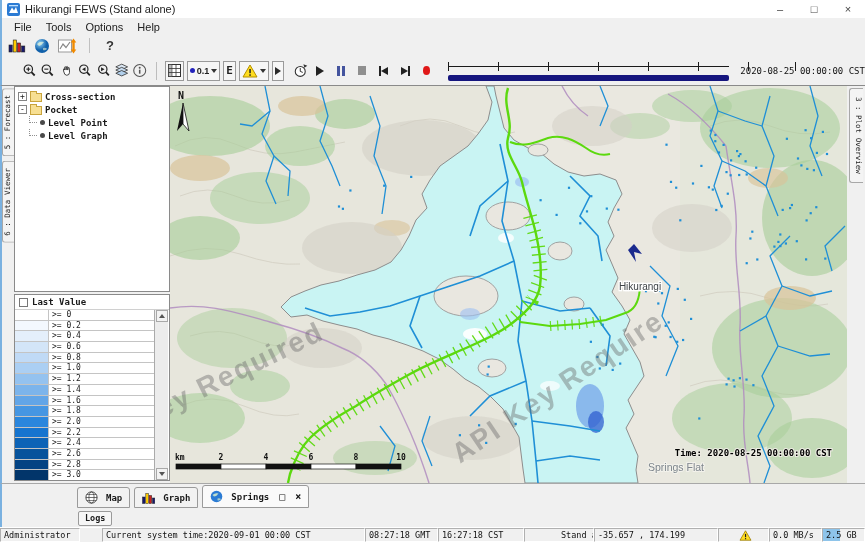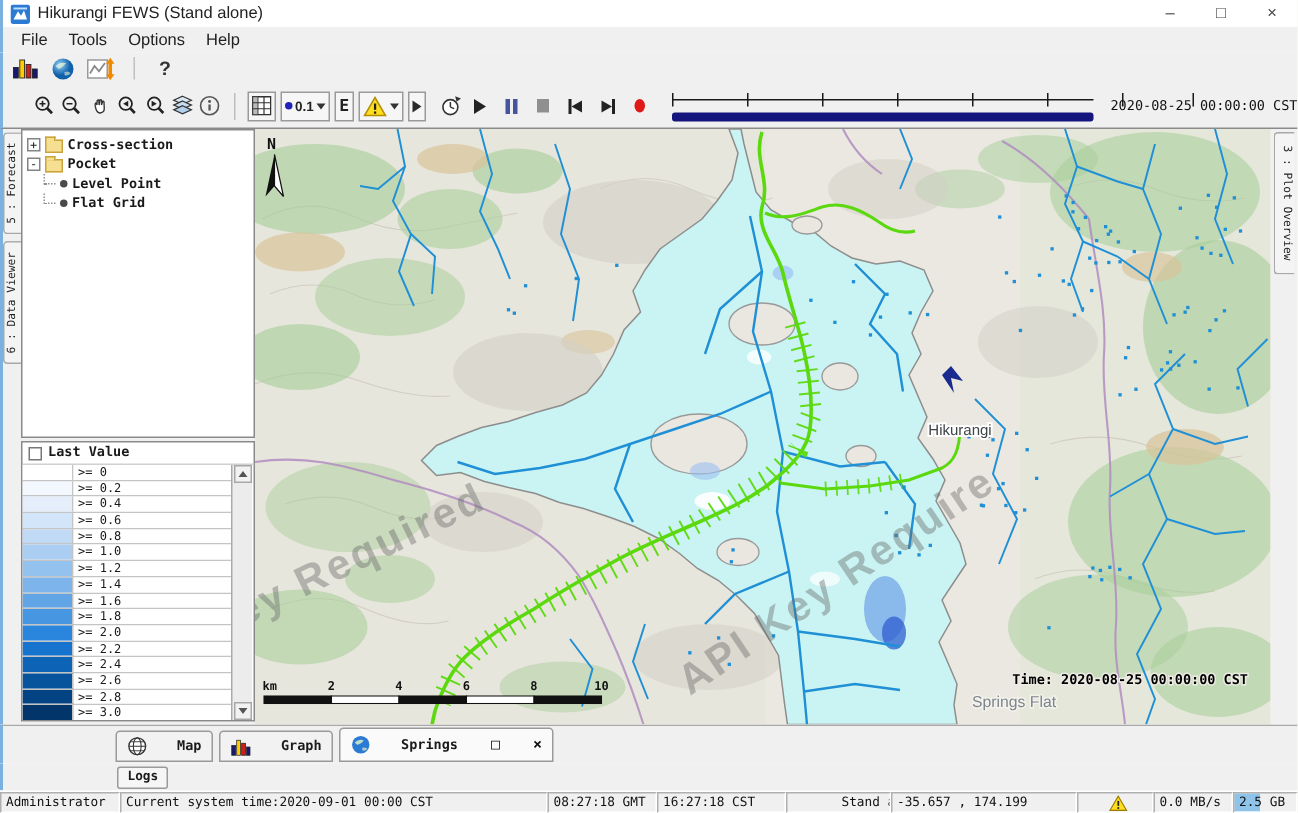--- a/index.html
+++ b/index.html
@@ -82,33 +82,33 @@
   .lg-lb { flex:1; font-family:"DejaVu Sans Mono",monospace; font-size:8px; color:#1a1a1a; padding-left:3px; line-height:10px; background:#fff; }
   .lg-scroll { width:14px; background:#ececec; border-left:1px solid #aaa; display:flex; flex-direction:column; justify-content:space-between; align-items:center; }
   .sc-btn { width:12px; height:12px; background:#f2f2f2; border:1px solid #a8a8a8; display:flex; align-items:center; justify-content:center; }
   .tri-up { width:0; height:0; border-left:3px solid transparent; border-right:3px solid transparent; border-bottom:4px solid #555; }
   .tri-dn { width:0; height:0; border-left:3px solid transparent; border-right:3px solid transparent; border-top:4px solid #555; }
 
   .mapwrap { width:677px; height:397px; position:relative; background:#eae8e0; overflow:hidden; }
 
   
   .tabbar { height:26px; background:#f0f0f0; border-top:1px solid #a8a8a8; display:flex; align-items:flex-end; padding-left:75px; gap:4px; border-left:2px solid #7ab1e0;}
-  .btab { height:21px; background:#f2f2f2; border:1px solid #9a9a9a; border-radius:3px 3px 0 0; display:flex; align-items:center; gap:20px; padding:0 7px;
+  .btab { height:21px; background:#f2f2f2; border:1px solid #9a9a9a; border-radius:3px 3px 0 0; display:flex; align-items:center; gap:8px; padding:0 7px;
     font-family:"DejaVu Sans Mono",monospace; font-size:9px; font-weight:bold; color:#1a1a1a; margin-bottom:1px;}
   .btab.active { background:#fafafa; height:23px; }
   .tabctrl { font-size:10px; color:#111; margin-left:2px; }
   .logsrow { height:18px; background:#f0f0f0; display:flex; align-items:center; padding-left:76px; border-left:2px solid #7ab1e0;}
   .logsbtn { height:15px; border:1px solid #9a9a9a; background:#f6f6f6; border-radius:2px; padding:0 6px;
     font-family:"DejaVu Sans Mono",monospace; font-size:8.5px; font-weight:bold; color:#1a1a1a; display:flex; align-items:center; }
 
   
   .statusbar { height:15px; display:flex; background:#f0f0f0; border-top:1px solid #fff; }
   .scell { border:1px solid #b0b0b0; border-right-color:#fff; border-bottom-color:#fff; background:#f0f0f0;
     font-family:"DejaVu Sans Mono",monospace; font-size:8.5px; color:#111; padding-left:3px; display:flex; align-items:center; white-space:nowrap; overflow:hidden; }
-  .sc1{width:80px;} .sc2{flex:1;} .sc3{width:73px;} .sc4{width:86px;} .sc5{width:70px;padding-left:36px;} .sc6{width:124px;}
+  .sc1{width:80px;} .sc2{flex:1;margin-left:22px;} .sc3{width:73px;} .sc4{width:86px;} .sc5{width:70px;padding-left:36px;} .sc6{width:124px;}
   .sc7{width:51px; justify-content:center;} .sc8{width:53px;} .sc9{width:43px; background:linear-gradient(to right,#8ec4ea 0 42%,#f0f0f0 42%);}
 </style>
 </head>
 <body>
 
 <div class="titlebar">
   <svg class="appicon" viewBox="0 0 13 13">
     <rect x="0" y="0" width="13" height="13" rx="2" fill="#2b7bd4"></rect>
     <path d="M2,10 L5,4.5 L7,7.5 L9,4 L11,10 Z" fill="#fff"></path>
     <rect x="2" y="2" width="9" height="1.3" fill="#bfe0ff"></rect>
@@ -279,21 +279,21 @@
         <span class="t-label">Pocket</span>
       </div>
       <div class="t-row child">
         <span class="t-conn"></span>
         <span class="bullet"></span>
         <span class="t-label">Level Point</span>
       </div>
       <div class="t-row child">
         <span class="t-conn"></span>
         <span class="bullet"></span>
-        <span class="t-label">Flat Grid</span>
+        <span class="t-label">Level Graph</span>
       </div>
     </div>
 
     <div class="legendbox">
       <div class="lg-head">
         <span class="lg-check"></span>
         <span class="lg-title">Last Value</span>
       </div>
       <div class="lg-body">
         <div class="lg-rows">

